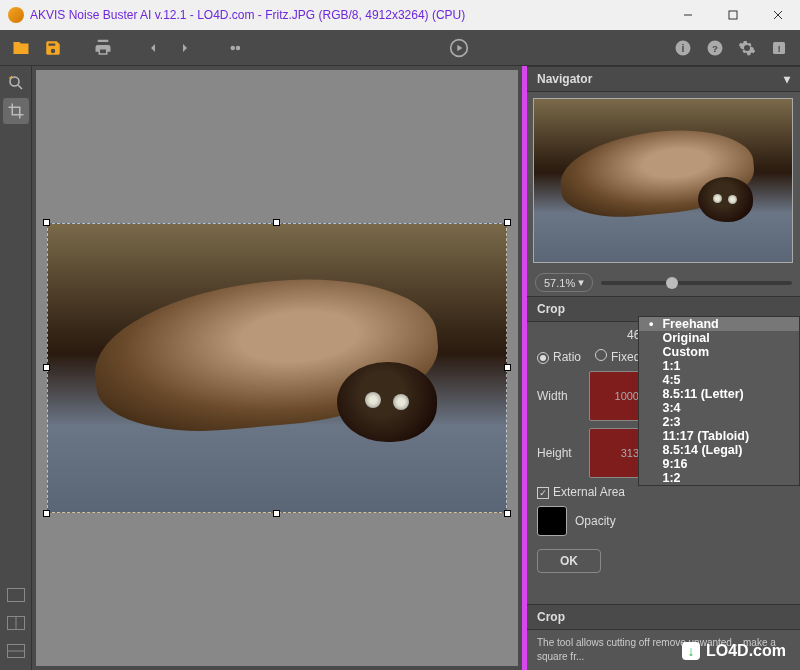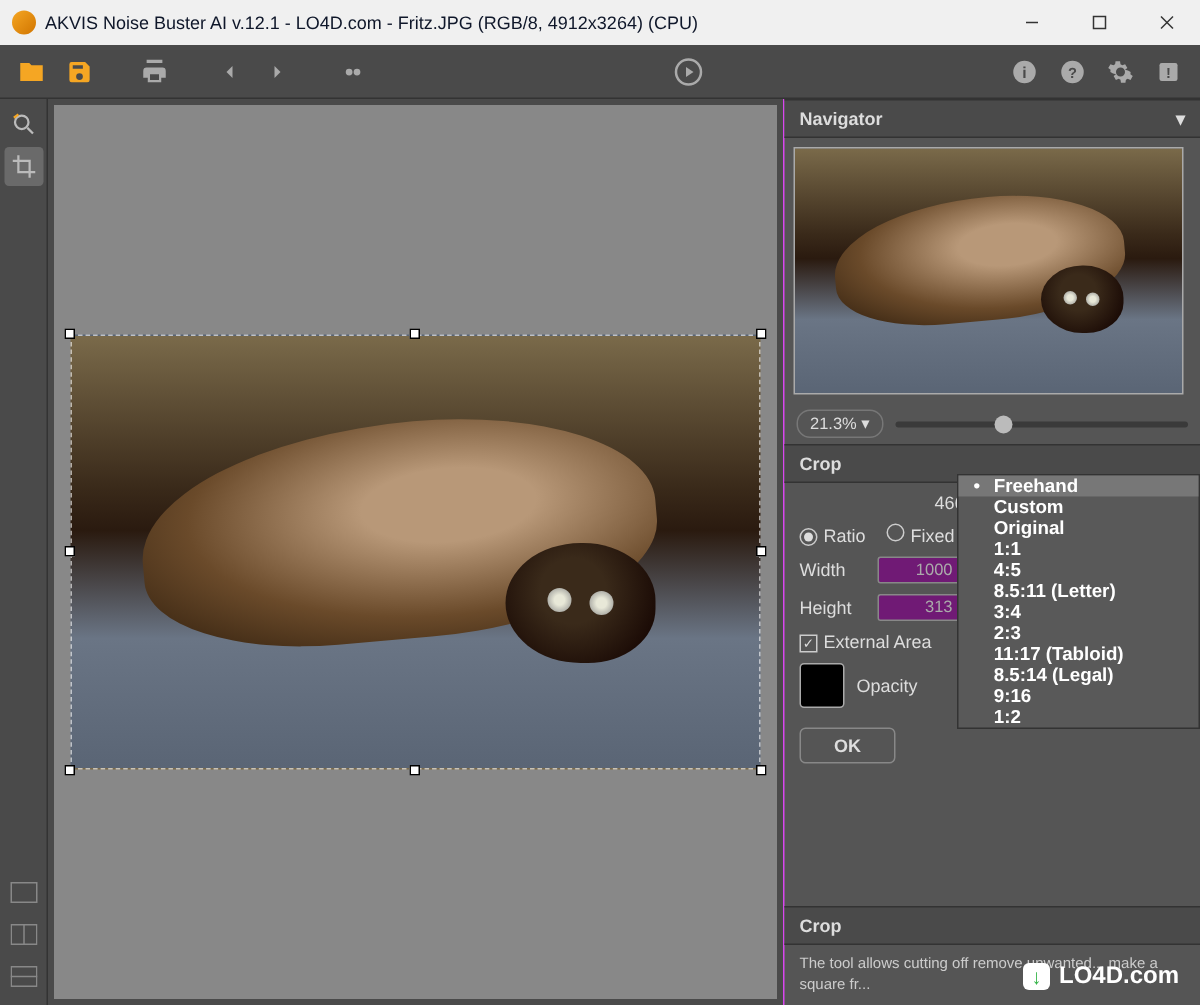--- a/index.html
+++ b/index.html
@@ -1,20 +1,20 @@
 <!DOCTYPE html>
 <html><head>
 <meta charset="utf-8">
 <style>
 * { margin: 0; padding: 0; box-sizing: border-box; font-family: "Segoe UI", Arial, sans-serif; }
 body { width: 800px; height: 670px; background: #555; overflow: hidden; position: relative; }
 
 .titlebar { height: 30px; background: #f0f0f0; display: flex; align-items: center; padding-left: 8px; }
 .titlebar .app-icon { width: 16px; height: 16px; border-radius: 50%; background: linear-gradient(135deg,#f5a623,#d17500); margin-right: 6px; }
-.titlebar .title { font-size: 12px; color: #0f172a; flex: 1; white-space: nowrap; overflow: hidden; }
+.titlebar .title { font-size: 12px; color: #6d28d9; flex: 1; white-space: nowrap; overflow: hidden; }
 .titlebar .winbtn { width: 45px; height: 30px; display: flex; align-items: center; justify-content: center; color: #333; font-size: 14px; }
 .titlebar .winbtn svg { width: 10px; height: 10px; }
 
 .toolbar { height: 36px; background: #4a4a4a; border-bottom: 1px solid #333; display: flex; align-items: center; padding: 0 8px; gap: 6px; }
 .toolbar .tbtn { width: 26px; height: 26px; display: flex; align-items: center; justify-content: center; color: #aaa; border-radius: 3px; }
 .toolbar .tbtn.orange { color: #f5a623; }
 .toolbar .spacer { flex: 1; }
 .toolbar .sep { width: 12px; }
 
 .main { display: flex; height: calc(670px - 30px - 36px); }
@@ -29,21 +29,21 @@
 .canvas-inner { flex: 1; background: #888; margin: 4px; display: flex; align-items: center; justify-content: center; position: relative; }
 .imagewrap { width: 460px; height: 290px; position: relative; }
 .catimage { width: 100%; height: 100%; background: linear-gradient(180deg, #7a6a4a 0%, #3a2a1a 35%, #2a1a0f 45%, #6a7585 70%, #5a6575 100%); position: relative; border: 1px dashed rgba(255,255,255,0.6); }
 .cat-body { position: absolute; left: 10%; top: 20%; width: 75%; height: 50%; background: radial-gradient(ellipse at 60% 40%, #b89878 20%, #6a4a2a 60%, #2a1a0a 100%); border-radius: 60% 50% 50% 40%; transform: rotate(-5deg); }
 .cat-head { position: absolute; right: 15%; top: 48%; width: 100px; height: 80px; background: radial-gradient(circle at 45% 40%, #3a2a1a 30%, #1a0a05 80%); border-radius: 50% 48% 45% 50%; }
 .cat-eye { position: absolute; width: 16px; height: 16px; background: radial-gradient(circle, #e8e8d8 30%, #888 100%); border-radius: 50%; }
 .cat-eye.l { left: 28px; top: 30px; }
 .cat-eye.r { left: 56px; top: 32px; }
 .crop-handle { position: absolute; width: 7px; height: 7px; background: #fff; border: 1px solid #000; }
 
-.rightpanel { width: 278px; background: #555; border-left: 1px solid #d946ef; display: flex; flex-direction: column; font-size: 12px; color: #ddd; }
+.rightpanel { width: 278px; background: #555; border-left: 5px solid #d946ef; display: flex; flex-direction: column; font-size: 12px; color: #ddd; }
 .panel-head { background: #4a4a4a; font-weight: bold; padding: 5px 10px; border-bottom: 1px solid #333; border-top: 1px solid #333; display: flex; justify-content: space-between; align-items: center; }
 .nav-thumb { padding: 6px; }
 .nav-thumb .thumb { width: 260px; height: 165px; border: 1px solid #aaa; background: linear-gradient(180deg, #7a6a4a 0%, #3a2a1a 35%, #2a1a0f 45%, #6a7585 70%, #5a6575 100%); position: relative; }
 .nav-thumb .thumb .cat-body { transform: rotate(-5deg) scale(1); }
 .nav-thumb .thumb .cat-head { right: 15%; top: 48%; width: 55px; height: 45px; }
 .nav-thumb .thumb .cat-eye { width: 9px; height: 9px; }
 .nav-thumb .thumb .cat-eye.l { left: 15px; top: 17px; }
 .nav-thumb .thumb .cat-eye.r { left: 30px; top: 18px; }
 
 .zoom-row { display: flex; align-items: center; padding: 4px 8px; gap: 8px; }
@@ -51,21 +51,21 @@
 .slider { flex: 1; height: 4px; background: #3a3a3a; border-radius: 2px; position: relative; }
 .slider .knob { position: absolute; top: -4px; left: 34%; width: 12px; height: 12px; background: #bbb; border-radius: 50%; }
 
 .crop-body { padding: 6px 10px; display: flex; flex-direction: column; gap: 7px; position: relative; }
 .dims { text-align: left; color: #ddd; padding-left: 90px; }
 .radio-row { display: flex; gap: 14px; align-items: center; }
 .radio { width: 12px; height: 12px; border: 1px solid #ccc; border-radius: 50%; display: inline-flex; align-items: center; justify-content: center; margin-right: 4px; }
 .radio.sel::after { content: ''; width: 6px; height: 6px; background: #ddd; border-radius: 50%; }
 .field-row { display: flex; align-items: center; gap: 8px; }
 .field-row label { width: 44px; }
-.numinput { width: 55px; background: #701a75; border: 1px solid #888; border-radius: 2px; color: #aaa; padding: 2px 4px; font-size: 11px; text-align: right; }
+.numinput { width: 55px; background: #7f1d1d; border: 1px solid #888; border-radius: 2px; color: #aaa; padding: 18px 4px; font-size: 11px; text-align: right; }
 .check { width: 12px; height: 12px; border: 1px solid #ccc; display: inline-flex; align-items: center; justify-content: center; margin-right: 4px; font-size: 9px; color: #ddd; }
 .swatch { width: 30px; height: 30px; background: #000; border: 1px solid #aaa; border-radius: 3px; }
 .btn-row { display: flex; gap: 8px; }
 .btn { flex: 0 0 64px; background: #555; border: 1px solid #888; border-radius: 4px; padding: 4px 0; text-align: center; color: #ddd; font-size: 12px; font-weight: bold; }
 
 .dropdown { position: absolute; right: 0; top: 316px; width: 162px; background: #595959; border: 1px solid #333; z-index: 10; color: #fff; font-size: 12.5px; font-weight: bold; }
 .dropdown .ditem { padding: 0 10px; white-space: nowrap; }
 .dropdown .ditem.sel { background: #777; }
 .dropdown .ditem .bullet { display: inline-block; width: 10px; }
 
@@ -232,21 +232,21 @@
       <div class="thumb">
           <div class="cat-body"></div>
           <div class="cat-head">
             <div class="cat-eye l"></div>
             <div class="cat-eye r"></div>
           </div>
         </div>
     </div>
     <div class="zoom-row">
       <div class="zoom-btn">
-        <span>21.3%</span>
+        <span>57.1%</span>
         <span>▾</span>
       </div>
       <div class="slider">
           <div class="knob"></div>
         </div>
     </div>
 
     <div class="panel-head">
       <span>Crop</span>
     </div>
@@ -279,22 +279,22 @@
 
     <div class="hint-panel">
       <div class="panel-head">
         <span>Crop</span>
       </div>
       <div class="hint-body">The tool allows cutting off remove unwanted... make a square fr...</div>
     </div>
 
     <div class="dropdown" id="ratio-dd">
         <div class="ditem sel"><span class="bullet">•</span> Freehand</div>
+        <div class="ditem"><span class="bullet"></span> Original</div>
         <div class="ditem"><span class="bullet"></span> Custom</div>
-        <div class="ditem"><span class="bullet"></span> Original</div>
         <div class="ditem"><span class="bullet"></span> 1:1</div>
         <div class="ditem"><span class="bullet"></span> 4:5</div>
         <div class="ditem"><span class="bullet"></span> 8.5:11 (Letter)</div>
         <div class="ditem"><span class="bullet"></span> 3:4</div>
         <div class="ditem"><span class="bullet"></span> 2:3</div>
         <div class="ditem"><span class="bullet"></span> 11:17 (Tabloid)</div>
         <div class="ditem"><span class="bullet"></span> 8.5:14 (Legal)</div>
         <div class="ditem"><span class="bullet"></span> 9:16</div>
         <div class="ditem"><span class="bullet"></span> 1:2</div>
       </div>

